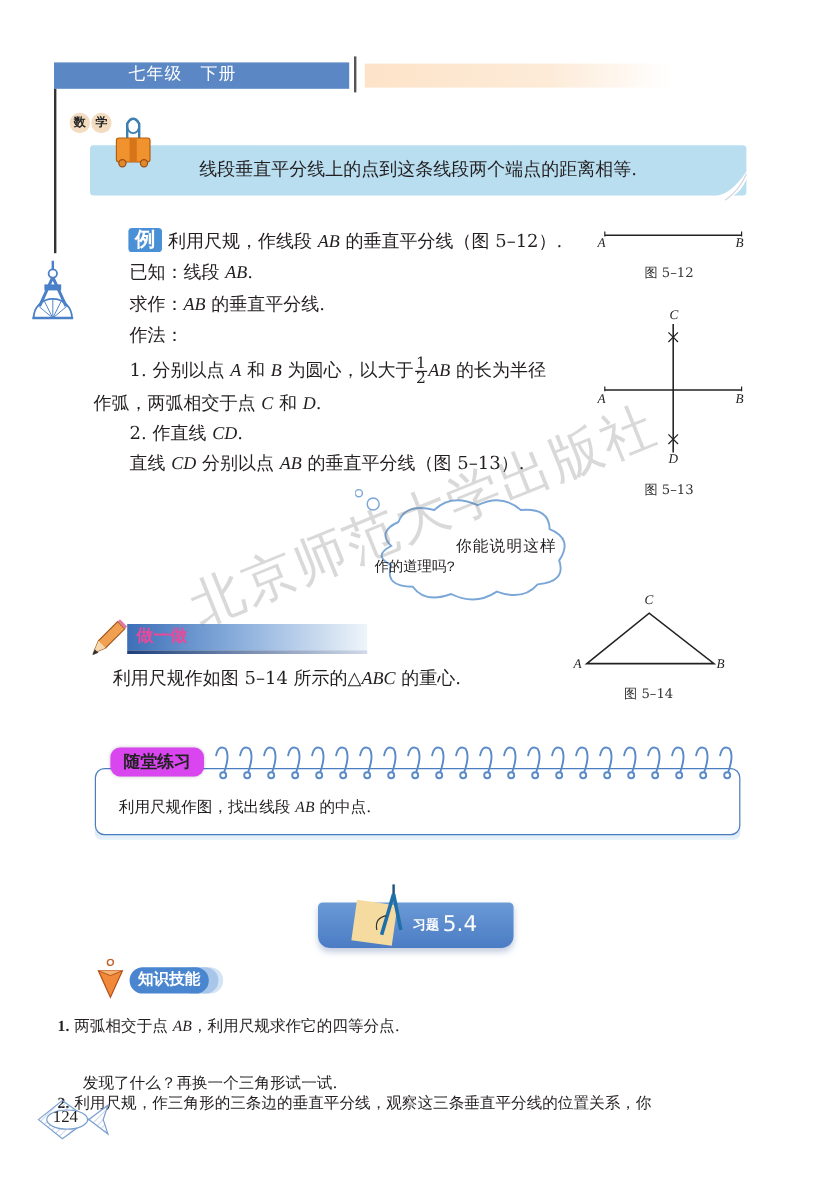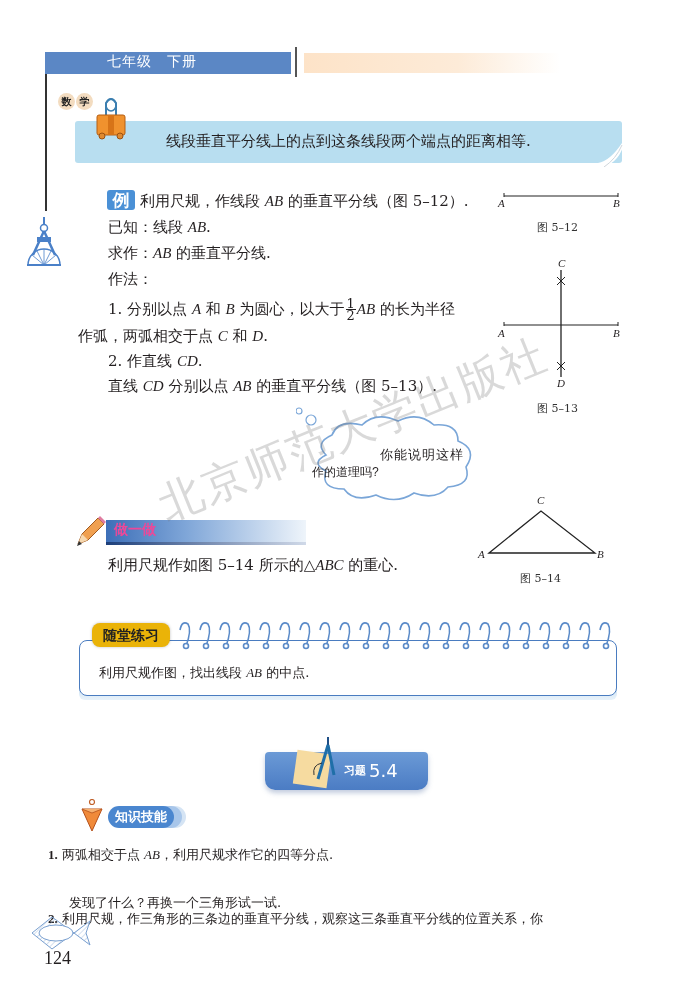--- a/index.html
+++ b/index.html
@@ -43,21 +43,21 @@
 
   
   .doit-bar { left: 106px; top: 520px; width: 200px; height: 22px; background: linear-gradient(90deg, #3d6fb8 0%, #7fa6d8 40%, rgba(200,220,240,0.3) 100%); }
   .doit-underline { left: 106px; top: 542px; width: 200px; height: 3px; background: linear-gradient(90deg, #1d3f7a 0%, rgba(100,130,180,0.3) 100%); }
   .doit-title { left: 114px; top: 521px; color: #ec4899; font-size: 14px; font-weight: bold; font-family: "DejaVu Sans", sans-serif; }
   .pencil { left: 74px; top: 514px; width: 32px; height: 34px; }
 
   
   .prac-shadow { left: 79px; top: 686px; width: 538px; height: 14px; background: linear-gradient(#cfe3f3, #e8f2fa); border-radius: 0 0 6px 6px; }
   .prac-box { left: 79px; top: 640px; width: 538px; height: 56px; border: 1.5px solid #4a7cc0; border-radius: 8px; background: #fff; }
-  .prac-label { left: 92px; top: 623px; width: 78px; height: 24px; background: #eab308; border-radius: 8px; box-shadow: 0 0 3px rgba(0,0,0,0.25); font-size: 14px; font-weight: bold; text-align: center; line-height: 24px; font-family: "DejaVu Sans", sans-serif; color:#222; }
+  .prac-label { left: 92px; top: 623px; width: 78px; height: 24px; background: #d946ef; border-radius: 8px; box-shadow: 0 0 3px rgba(0,0,0,0.25); font-size: 14px; font-weight: bold; text-align: center; line-height: 24px; font-family: "DejaVu Sans", sans-serif; color:#222; }
   .spirals { left: 176px; top: 620px; width: 440px; height: 30px; }
   .prac-text { left: 99px; top: 664px; font-size: 13px; }
 
   
   .ex-bar { left: 265px; top: 752px; width: 163px; height: 38px; background: linear-gradient(180deg, #6b9ad6 0%, #4b7cc4 100%); border-radius: 4px 4px 10px 10px; box-shadow: 0 3px 5px rgba(80,110,160,0.35); }
   .ex-note { left: 295px; top: 752px; width: 34px; height: 34px; background: #f6dba0; transform: rotate(8deg); }
   .ex-title { left: 344px; top: 760px; color:#fff; font-family: "DejaVu Sans", sans-serif; }
   .ex-title .s { font-size: 11px; font-weight: bold; vertical-align: middle; }
   .ex-title .n { font-size: 18px; vertical-align: middle; margin-left: 3px; }
   .ex-compass { left: 310px; top: 735px; width: 30px; height: 50px; }
@@ -65,21 +65,21 @@
   
   .skill-pill { left: 108px; top: 806px; width: 66px; height: 22px; background: #4a86cf; border-radius: 11px; color:#fff; font-size: 13px; font-weight:bold; text-align:center; line-height:22px; font-family:"DejaVu Sans", sans-serif; }
   .skill-pill2 { left: 150px; top: 806px; width: 32px; height: 22px; background: #a8c6ea; border-radius: 11px; }
   .skill-pill3 { left: 160px; top: 806px; width: 26px; height: 22px; background: #d5e4f4; border-radius: 11px; }
   .gem { left: 80px; top: 799px; width: 24px; height: 34px; }
 
   .q { font-size: 13px; white-space: nowrap; }
   .q b { font-family: "Liberation Serif", serif; }
 
   .fish { left: 30px; top: 915px; width: 70px; height: 36px; }
-  .page-num { left: 44px; top: 924px; font-size: 18px; font-family: "Liberation Serif", serif; margin-top: 24px; }
+  .page-num { left: 44px; top: 924px; font-size: 14px; font-family: "Liberation Serif", serif; }
 
   .watermark { left: 150px; top: 480px; font-size: 44px; color: rgba(120,120,120,0.28); transform: rotate(-22deg); transform-origin: left top; white-space: nowrap; letter-spacing: 2px; pointer-events: none; font-family: "DejaVu Serif", serif; }
 </style>
 </head>
 <body>
 
 <div class="abs hdr-bar"></div>
 <div class="abs hdr-logo">
   <span>数</span><span>学</span>
 </div>
@@ -188,21 +188,21 @@
 
 <svg class="abs pencil" viewBox="0 0 32 34">
   <path d="M4 30 L8 20 L24 4 L30 10 L14 26 Z" fill="#f0a050" stroke="#a05a20" stroke-width="1"></path>
   <path d="M24 4 L30 10 L32 8 L26 2 Z" fill="#e07ca0"></path>
   <path d="M4 30 L8 20 L14 26 Z" fill="#f6d8b0"></path>
   <path d="M3 32 L5 27 L8 30 Z" fill="#333"></path>
 </svg>
 <div class="abs doit-bar"></div>
 <div class="abs doit-underline"></div>
 <div class="abs doit-title">做一做</div>
-<div class="abs line" style="left:108px; top:556px;">
+<div class="abs line" style="left:94px; top:556px;">
   <span>利用尺规作如图 5–14 所示的</span><span>△</span><span class="it">ABC</span>
   <span>的重心.</span>
 </div>
 
 <svg class="abs" style="left:485px; top:505px;" width="115" height="50">
   <polygon points="4,48 56,6 110,48" fill="none" stroke="#222" stroke-width="1.3"></polygon>
 </svg>
 <div class="abs pt" style="left:537px; top:494px;">C</div>
 <div class="abs pt" style="left:478px; top:548px;">A</div>
 <div class="abs pt" style="left:597px; top:548px;">B</div>

